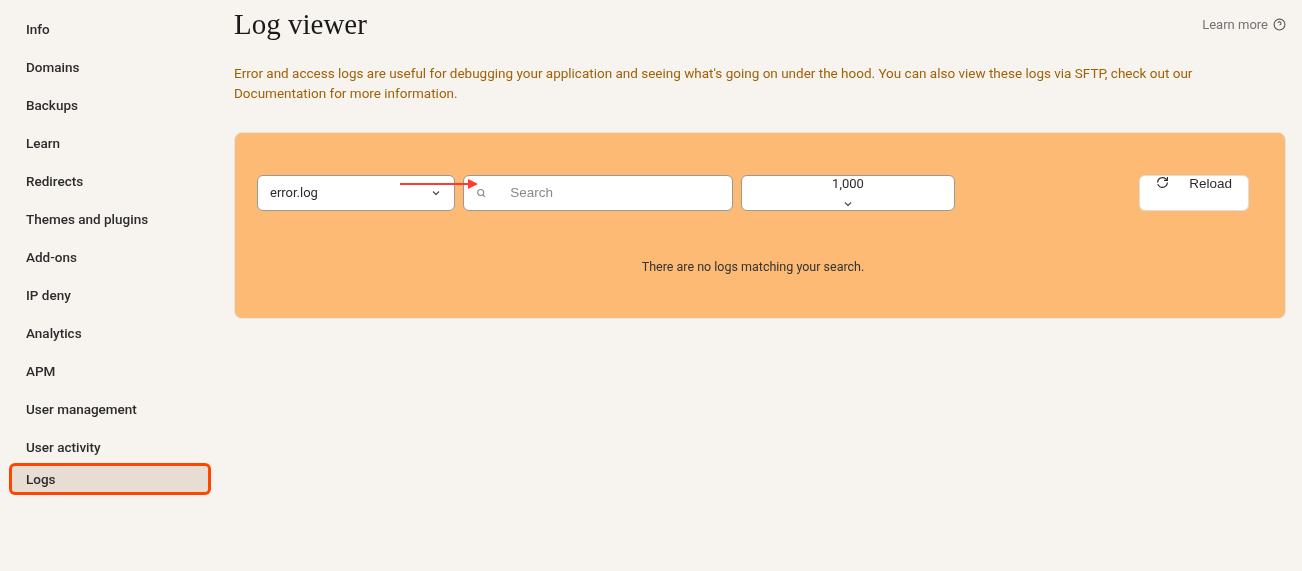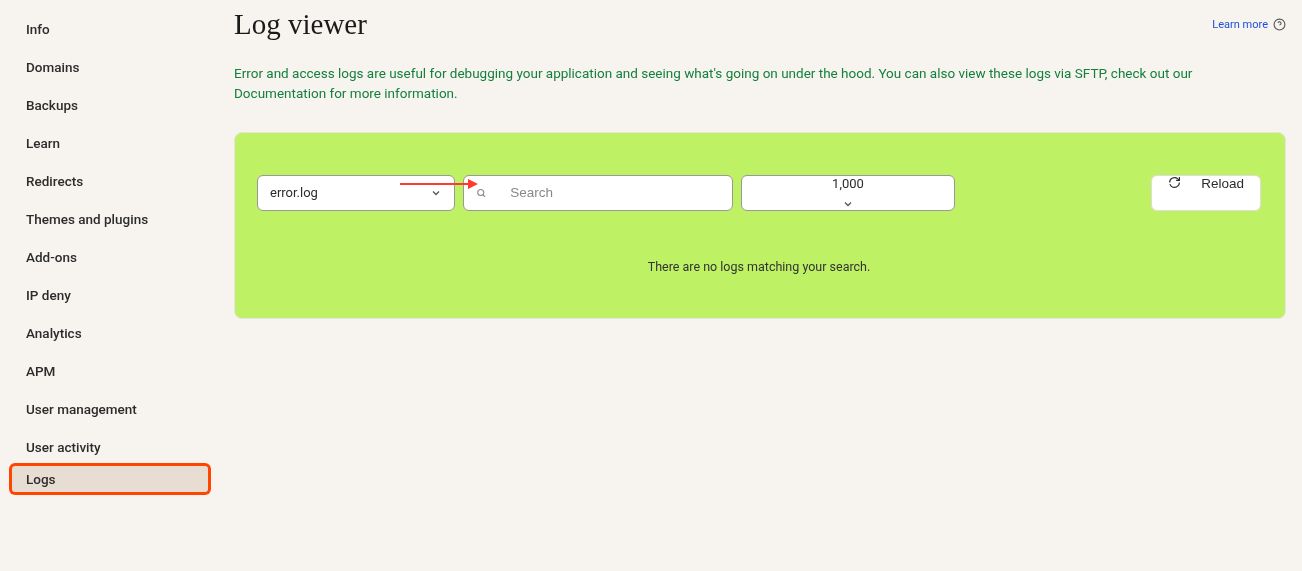--- a/index.html
+++ b/index.html
@@ -51,36 +51,36 @@
     .page-title {
       font-family: Georgia, 'Times New Roman', serif;
       font-size: 29px;
       font-weight: 400;
       color: #1a1a1a;
     }
     .learn-more {
       display: flex;
       align-items: center;
       gap: 5px;
-      font-size: 11px;
-      color: #1d4ed8;
+      font-size: 13px;
+      color: #737373;
       cursor: pointer;
     }
     .description {
       font-size: 13.5px;
-      color: #15803d;
+      color: #a16207;
       line-height: 1.5;
       margin-bottom: 28px;
       max-width: 960px;
     }
     .panel {
-      background: #bef264;
+      background: #fdba74;
       border: 1px solid #e8e4df;
       border-radius: 8px;
-      padding: 42px 24px 44px 22px;
+      padding: 42px 36px 44px 22px;
     }
     .controls-row {
       display: flex;
       gap: 8px;
       align-items: center;
       margin-bottom: 48px;
     }
     .select-wrap {
       position: relative;
       display: flex;

